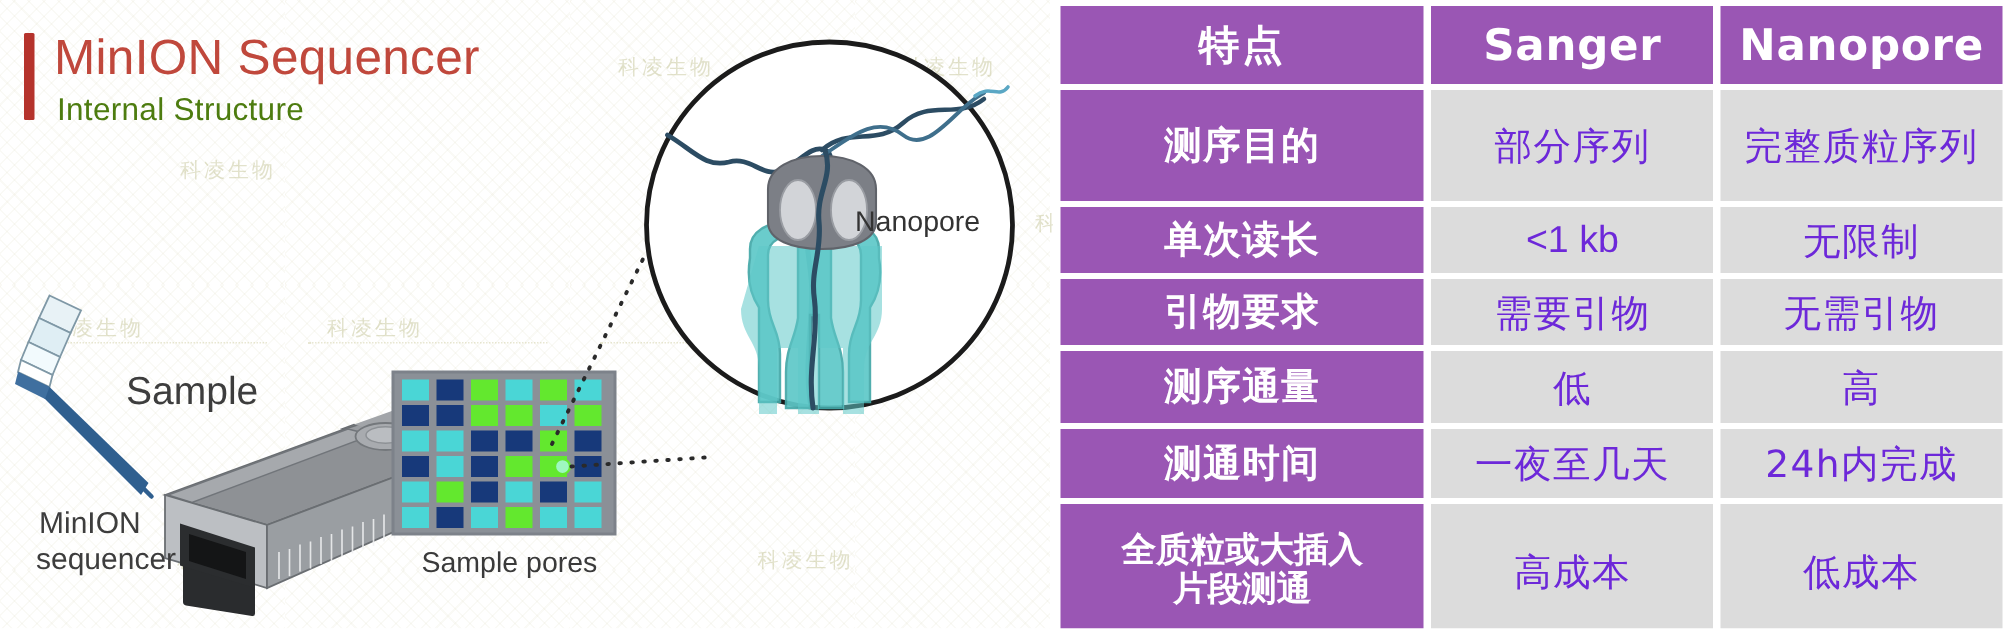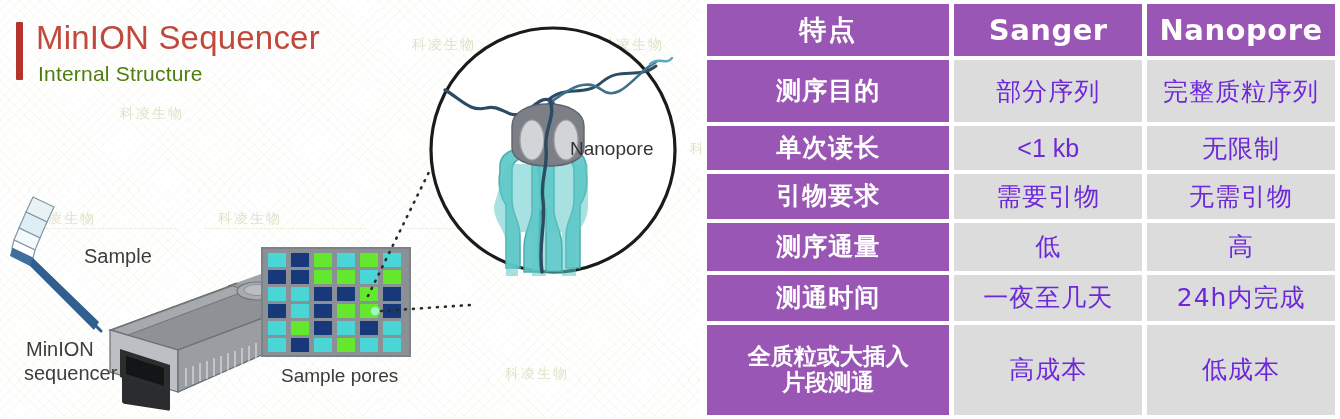--- a/index.html
+++ b/index.html
@@ -48,21 +48,21 @@
     font-size:33px;color:#c0483c;font-weight:400;letter-spacing:.2px;
     font-family:"Liberation Sans",sans-serif;white-space:nowrap;
   }
   .title-sub{
     position:absolute;left:38px;top:62px;
     font-size:21px;color:#4d7c0f;font-weight:400;letter-spacing:.2px;
     font-family:"Liberation Sans",sans-serif;white-space:nowrap;
   }
 
   .lbl{position:absolute;color:#3d3d3d;font-family:"Liberation Sans",sans-serif;white-space:nowrap;}
-  .lbl-sample{left:84px;top:245px;font-size:20px;}
+  .lbl-sample{left:84px;top:245px;font-size:26px;}
   .lbl-minion1{left:26px;top:338px;font-size:20px;}
   .lbl-minion2{left:12px;top:362px;font-size:20px;margin-left:12px;}
   .lbl-pores{left:281px;top:365px;font-size:19px;color:#3a3a3a;}
   .lbl-nanopore{left:570px;top:138px;font-size:19px;color:#333;}
 
   svg.art{position:absolute;left:0;top:0;width:700px;height:419px;overflow:visible;}
 
   
   #table-wrap{
     position:absolute;left:702px;top:0;width:638px;height:419px;z-index:6;
@@ -91,21 +91,21 @@
   }
   .feat-small{font-size:23px;letter-spacing:0px;}
   .val{
     background:#dcdcdc;color:#6d28d9;font-weight:400;
     font-size:25px;letter-spacing:1px;
     font-family:"DejaVu Sans","Liberation Sans",sans-serif;
   }
   .val-lat{font-family:"Liberation Sans","DejaVu Sans",sans-serif;letter-spacing:0px;}
 
   .r-hdr{height:52px;}
-  .r-1{height:62px;}
+  .r-1{height:74px;}
   .r-2{height:44px;}
   .r-3{height:44px;padding-left:17px;}
   .r-4{height:48px;border-radius:18px;}
   .r-5{height:46px;border-radius:16px;}
   .r-6{height:90px;}
 </style>
 </head>
 <body>
 
 <div id="root">

